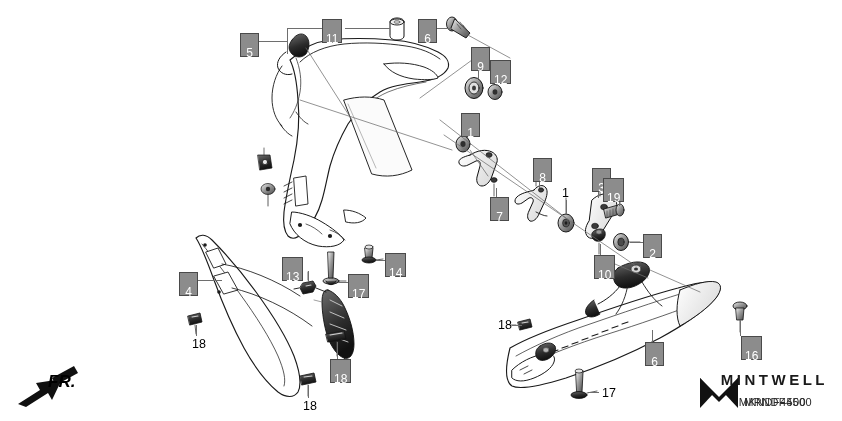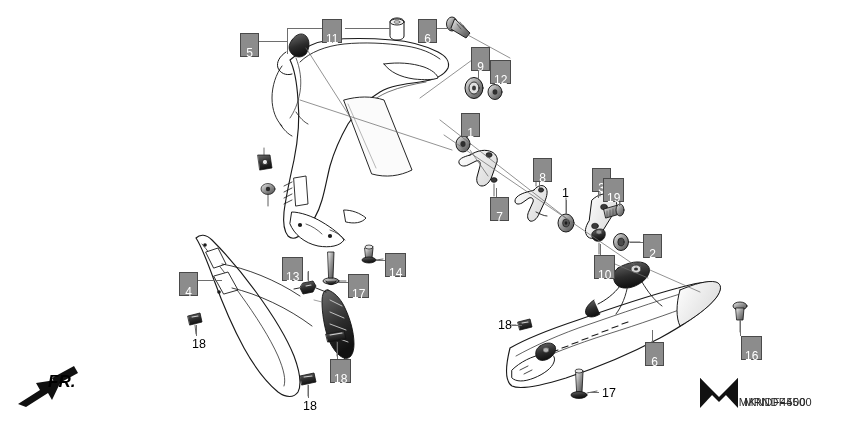--- a/index.html
+++ b/index.html
@@ -503,20 +503,21 @@
   <div class="plainlabel" style="left:498px; top:318px;">18</div>
   <div class="callout" style="left:645px; top:342px;">6</div>
   <div class="callout" style="left:733px; top:336px;margin-left:8px;">16</div>
   <div class="plainlabel" style="left:602px; top:386px;">17</div>
 
   <div class="plainlabel" style="left:48px; top:375px; font-size:17px; font-weight:bold; font-style:italic;">FR.</div>
 
   <div id="brand-block">
     <div id="brand-row">
       <div style="width:42px;height:32px;"></div>
+      <div id="brand-name">MINTWELL</div>
     </div>
     <div id="part-code">
       <span>MRNDF4500</span>
       <span class="overlay-code">MKNDF4500</span>
     </div>
   </div>
 
 </div>
 
 </body></html>

